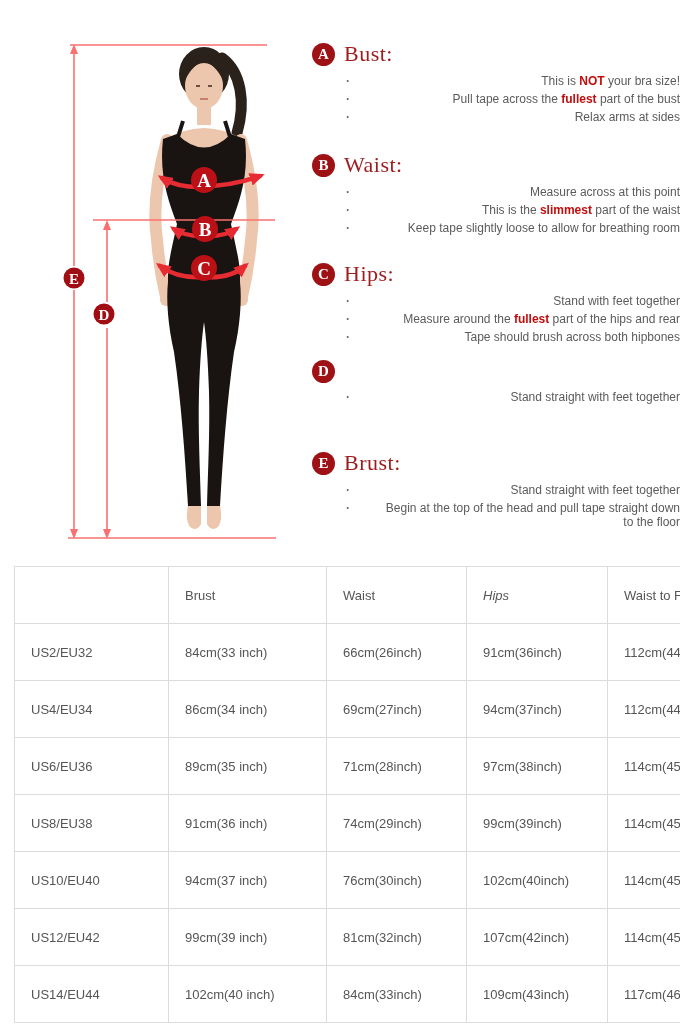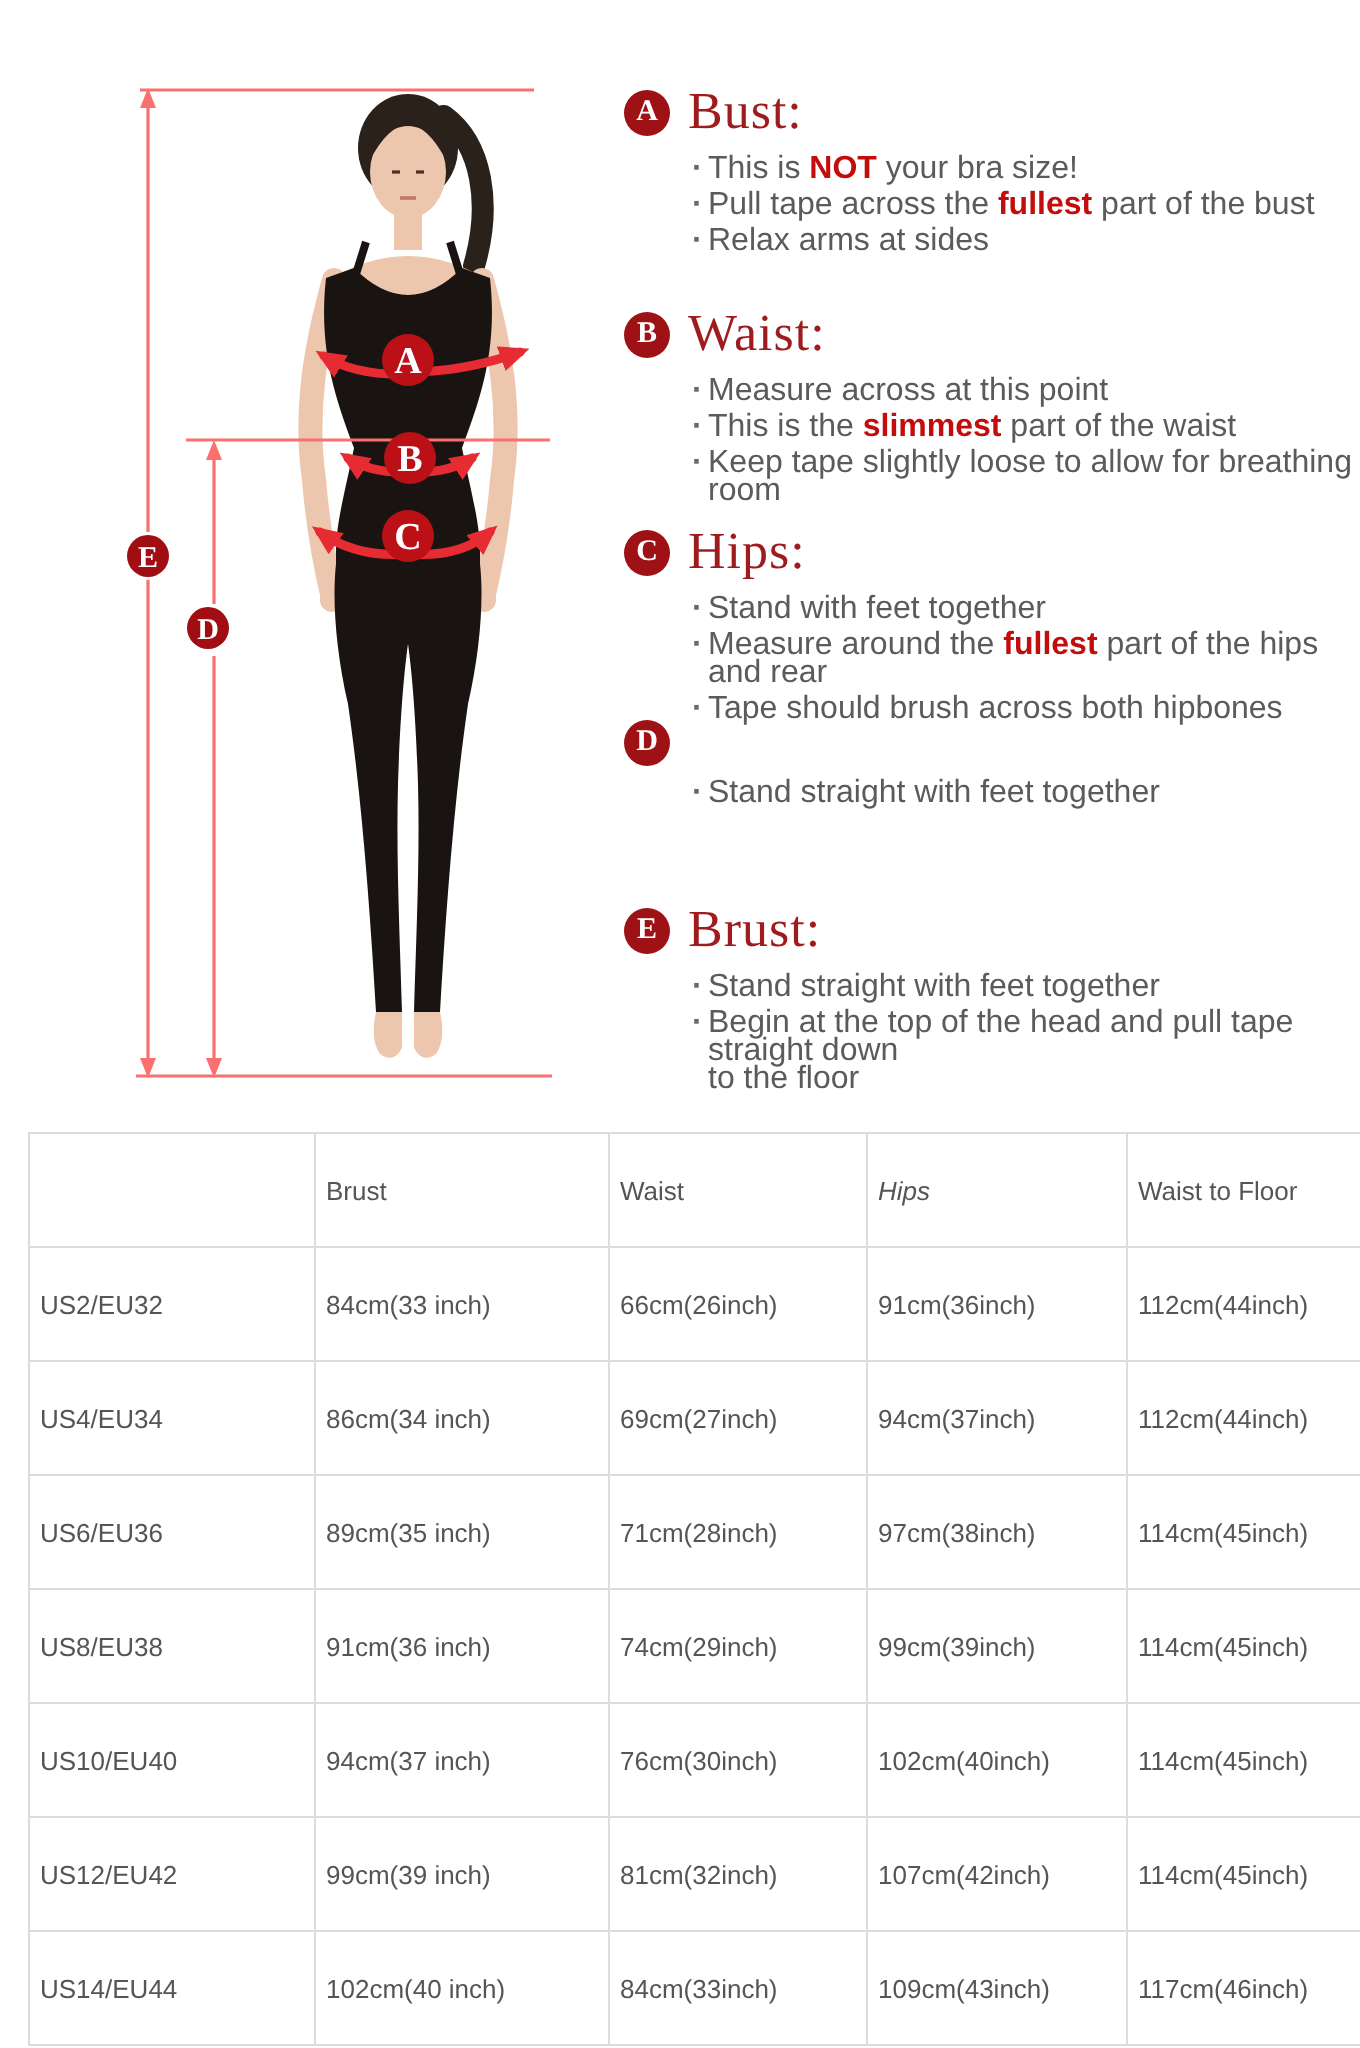--- a/index.html
+++ b/index.html
@@ -7,33 +7,33 @@
         font-family:"Liberation Sans",sans-serif;}
   
   .figure-svg{position:absolute;left:0;top:0;}
   
   .sec{position:absolute;left:312px;width:368px;}
   .sec-head{display:flex;align-items:center;}
   .badge{width:23px;height:23px;border-radius:50%;background:#9e1216;color:#fff;
          font-family:"Liberation Serif",serif;font-weight:700;font-size:15px;
          display:inline-flex;align-items:center;justify-content:center;flex:0 0 23px;}
   .sec-title{margin:0 0 0 9px;font-family:"Liberation Serif",serif;font-weight:400;
-             font-size:26px;color:#9e1b1e;letter-spacing:.5px;}
+             font-size:22px;color:#9e1b1e;letter-spacing:.5px;}
   .sec-title.wide-gap{margin-left:23px;}
   .bullets{list-style:none;margin:7px 0 0 0;padding:0 0 0 34px;}
-  .bullets li{position:relative;font-size:16px;line-height:14px;color:#5b5b5b;
-              margin-bottom:4px;padding-left:8px;}
+  .bullets li{position:relative;font-size:12px;line-height:14px;color:#5b5b5b;
+              margin-bottom:4px;padding-left:8px;text-align:right;}
   .bullets li::before{content:"\00b7";position:absolute;left:0;top:0;color:#6a6a6a;font-weight:700;}
   .hl{color:#c30d0d;font-weight:700;}
   .l2{display:block;}
   
   .size-table{position:absolute;left:14px;top:566px;width:652px;border-collapse:collapse;
               table-layout:fixed;font-size:13px;color:#555555;}
   .size-table td,.size-table th{border:1px solid #dcdcdc;height:56px;vertical-align:middle;
-              text-align:left;font-weight:400;padding:0 4px 0 5px;}
+              text-align:left;font-weight:400;padding:0 4px 0 16px;}
   .c0{width:133px;} .c1{width:137px;} .c2{width:119px;} .c3{width:120px;font-style:italic;} .c4{width:143px;}
 </style>
 </head>
 <body>
 
 <div class="page">
 
   <svg class="figure-svg" width="320" height="560" viewBox="0 0 320 560">
     <defs>
       <marker id="ah" markerUnits="userSpaceOnUse" markerWidth="15" markerHeight="13" refX="10" refY="6.5" orient="auto">

